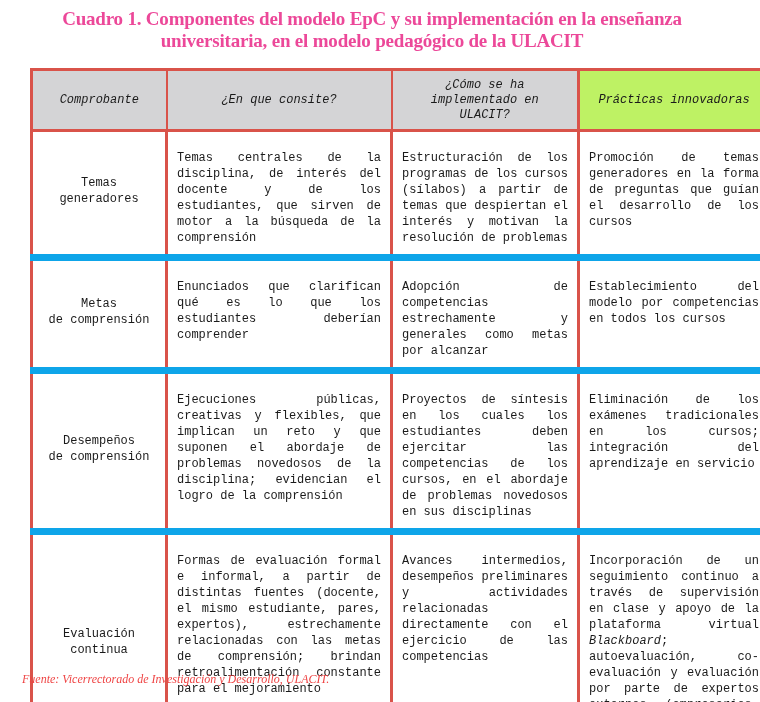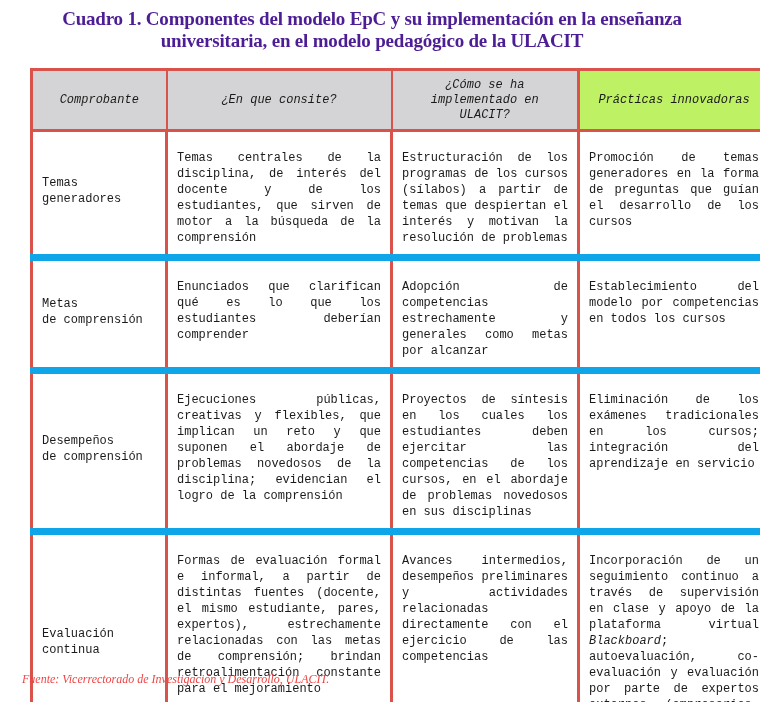--- a/index.html
+++ b/index.html
@@ -12,21 +12,21 @@
       height: 702px;
       position: relative;
       overflow: hidden;
     }
     .title {
       position: absolute;
       left: 0;
       top: 8px;
       width: 744px;
       text-align: center;
-      color: #4c1d95;
+      color: #ec4899;
       font-family: "Liberation Serif", "DejaVu Serif", serif;
       font-weight: bold;
       font-size: 19px;
       line-height: 22px;
       letter-spacing: -0.2px;
     }
     .title span { display: block; }
     table.cuadro {
       position: absolute;
       left: 10px;
@@ -62,21 +62,21 @@
     table.cuadro td {
       vertical-align: top;
       padding: 18px 9px 8px 9px;
       line-height: 16px;
       text-align: justify;
       border-right: 3px solid #d9534a;
       border-bottom: 7px solid #0ea5e9;
     }
     table.cuadro td.label {
       vertical-align: middle;
-      text-align: left;
+      text-align: center;
       padding-top: 0;
       padding-bottom: 4px;
     }
     table.cuadro td.label span { display: block; }
     tr.r1 td { height: 94px; }
     tr.r2 td { height: 56px; }
     tr.r3 td { height: 106px; }
     tr.r4 td { height: 154px; }
     .source {
       position: absolute;

